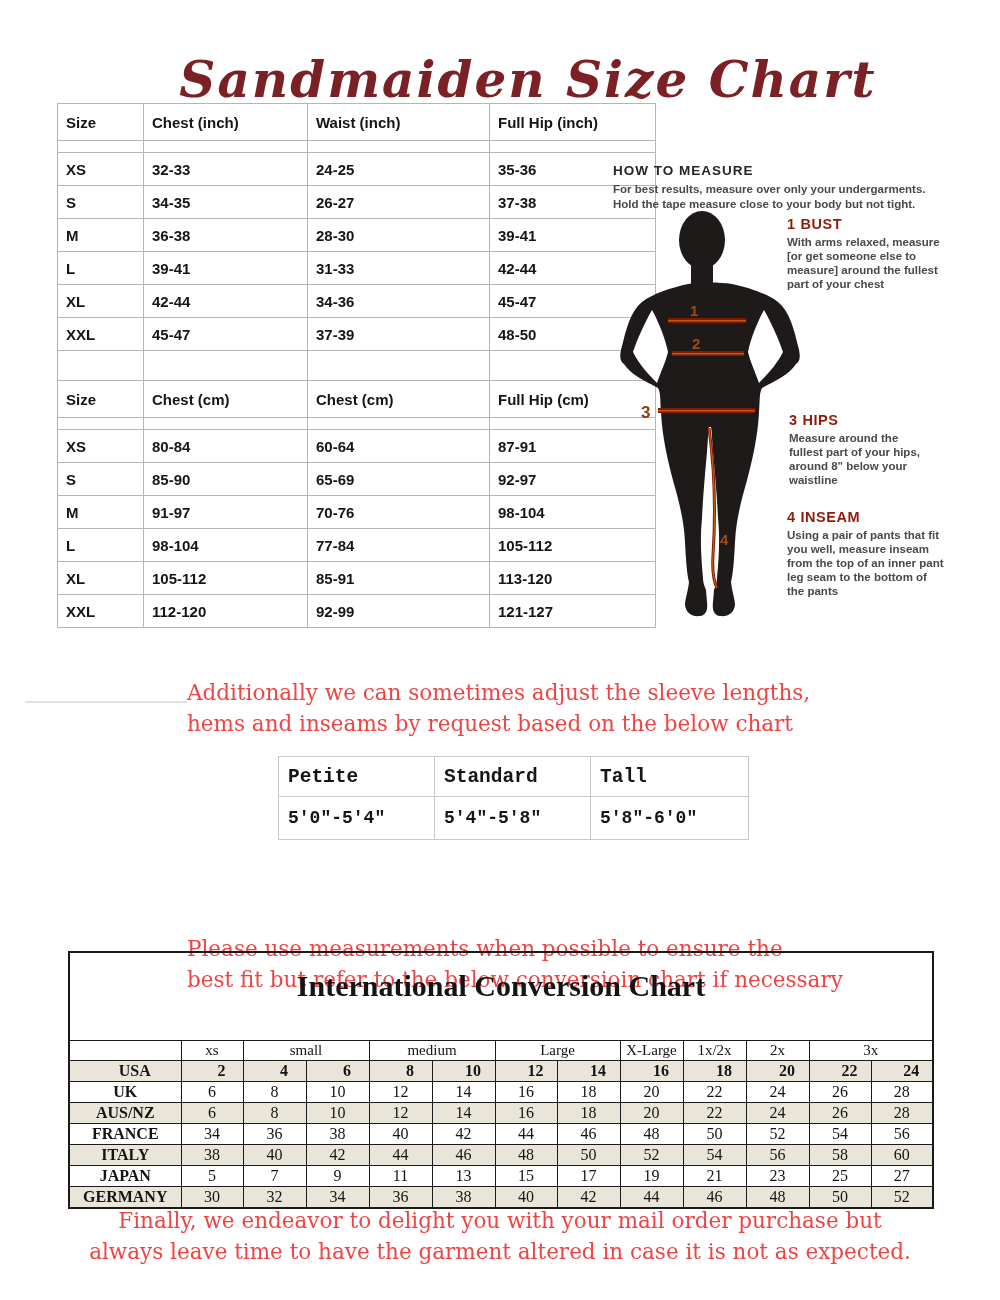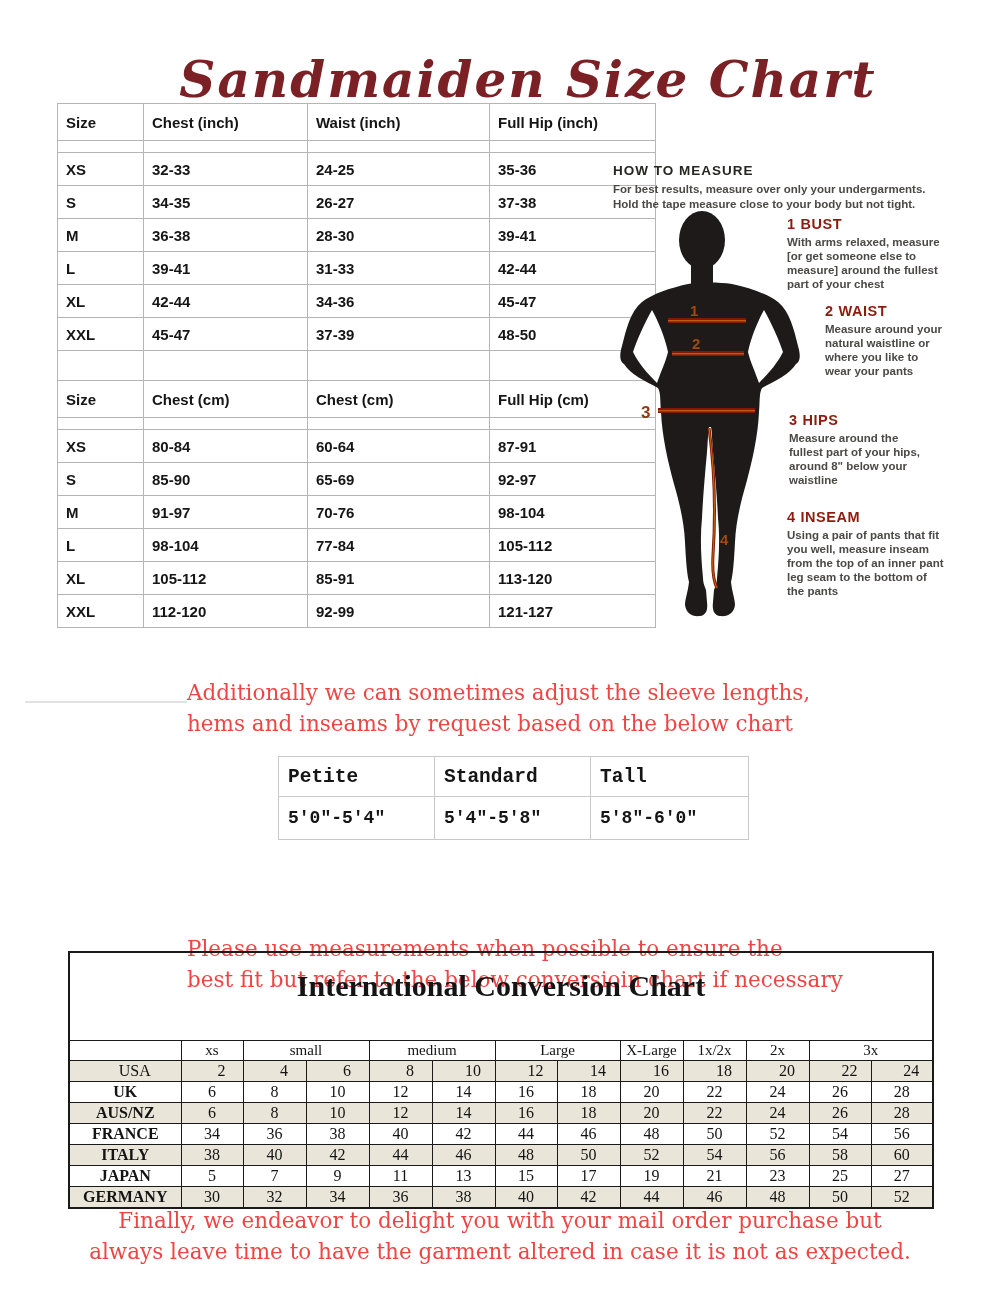--- a/index.html
+++ b/index.html
@@ -45,21 +45,21 @@
 
   
   table.conv{position:absolute;left:68px;top:951px;width:864px;border-collapse:collapse;table-layout:fixed;
     border:2px solid #1a1a1a;font-family:"Liberation Serif",serif;}
   table.conv td{border:1px solid #1a1a1a;text-align:center;vertical-align:middle;color:#141414;}
   tr.ctitle td{height:64px;font-size:30px;font-weight:bold;padding-bottom:22px;border-bottom:1px solid #1a1a1a;}
   tr.cgroup{height:20px;} tr.cgroup td{font-size:15px;}
   tr.crow{height:19px;} tr.crow td{font-size:16px;}
   tr.crow td.country{font-weight:bold;}
   tr.beige td{background:#e9e5d8;}
-  tr.crow.bold-vals td{font-weight:normal;padding-left:20px;}
+  tr.crow.bold-vals td{font-weight:bold;padding-left:20px;}
 </style>
 </head>
 <body>
 
 <div id="page">
 
   <h1 class="main-title">Sandmaiden Size Chart</h1>
 
   <table class="sizes">
     <colgroup>
@@ -196,24 +196,20 @@
       <text x="690" y="316" font-family="Liberation Sans, sans-serif" font-size="15" font-weight="bold" fill="#a04a10">1</text>
       <text x="692" y="349" font-family="Liberation Sans, sans-serif" font-size="15" font-weight="bold" fill="#a04a10">2</text>
       <text x="641" y="418" font-family="Liberation Sans, sans-serif" font-size="17" font-weight="bold" fill="#8e3a14">3</text>
       <text x="720" y="545" font-family="Liberation Sans, sans-serif" font-size="15" font-weight="bold" fill="#a04a10">4</text>
     </svg>
 
     <div class="step" style="left:174px;top:53px;width:160px">
       <h4><span class="num">1</span><span>BUST</span></h4>
       <p>With arms relaxed, measure [or get someone else to measure] around the fullest part of your chest</p>
     </div>
-    <div class="step" style="left:212px;top:140px;width:122px">
-      <h4><span class="num">2</span><span>WAIST</span></h4>
-      <p>Measure around your natural waistline or where you like to wear your pants</p>
-    </div>
     <div class="step" style="left:176px;top:249px;width:145px">
       <h4><span class="num">3</span><span>HIPS</span></h4>
       <p>Measure around the fullest part of your hips, around 8" below your waistline</p>
     </div>
     <div class="step" style="left:174px;top:346px;width:158px">
       <h4><span class="num">4</span><span>INSEAM</span></h4>
       <p>Using a pair of pants that fit you well, measure inseam from the top of an inner pant leg seam to the bottom of the pants</p>
     </div>
   </div>
 

